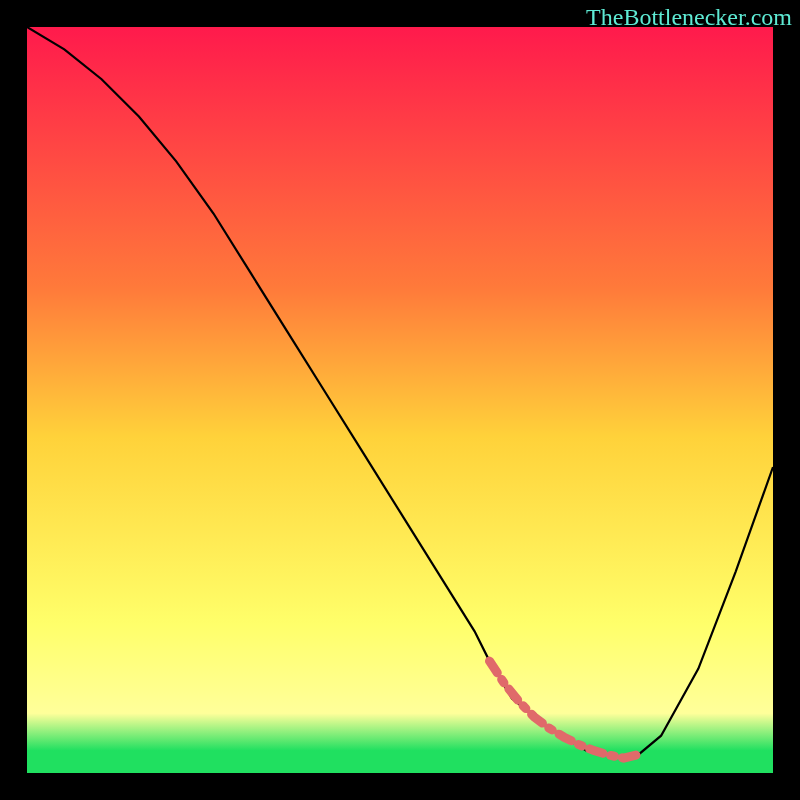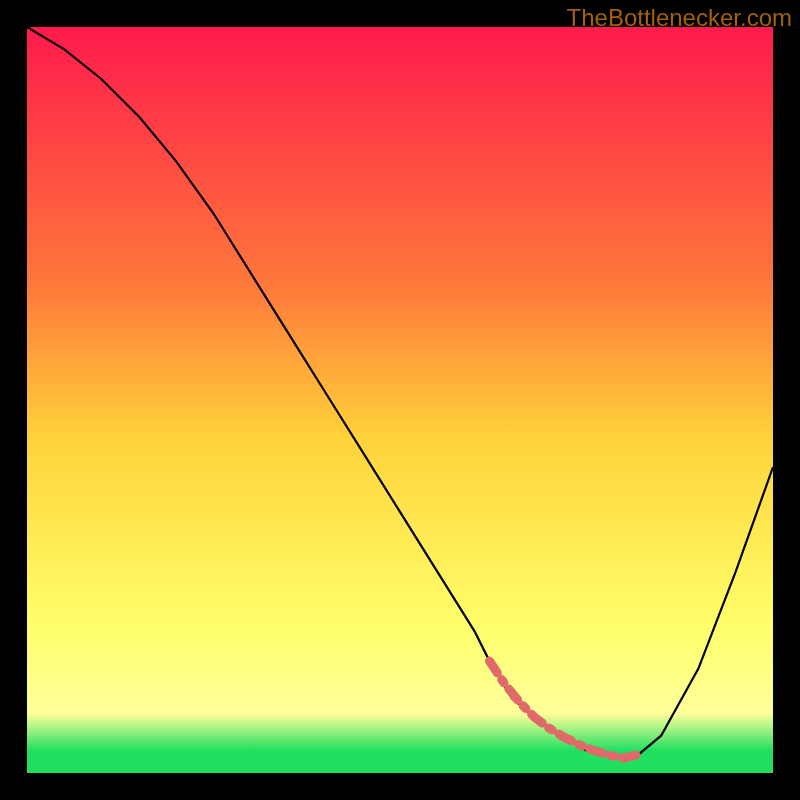--- a/index.html
+++ b/index.html
@@ -7,22 +7,22 @@
   .container {
     position: relative;
     width: 800px;
     height: 800px;
     background: #000;
   }
   .watermark {
     position: absolute;
     top: 4px;
     right: 8px;
-    color: #a16207;
-    font-family: Liberation Sans, sans-serif;
+    color: #5eead4;
+    font-family: Liberation Serif, serif;
     font-size: 24px;
     font-weight: 400;
     z-index: 5;
     margin-left: 33px;
   }
   .plot {
     position: absolute;
     left: 27px;
     top: 27px;
     width: 746px;

